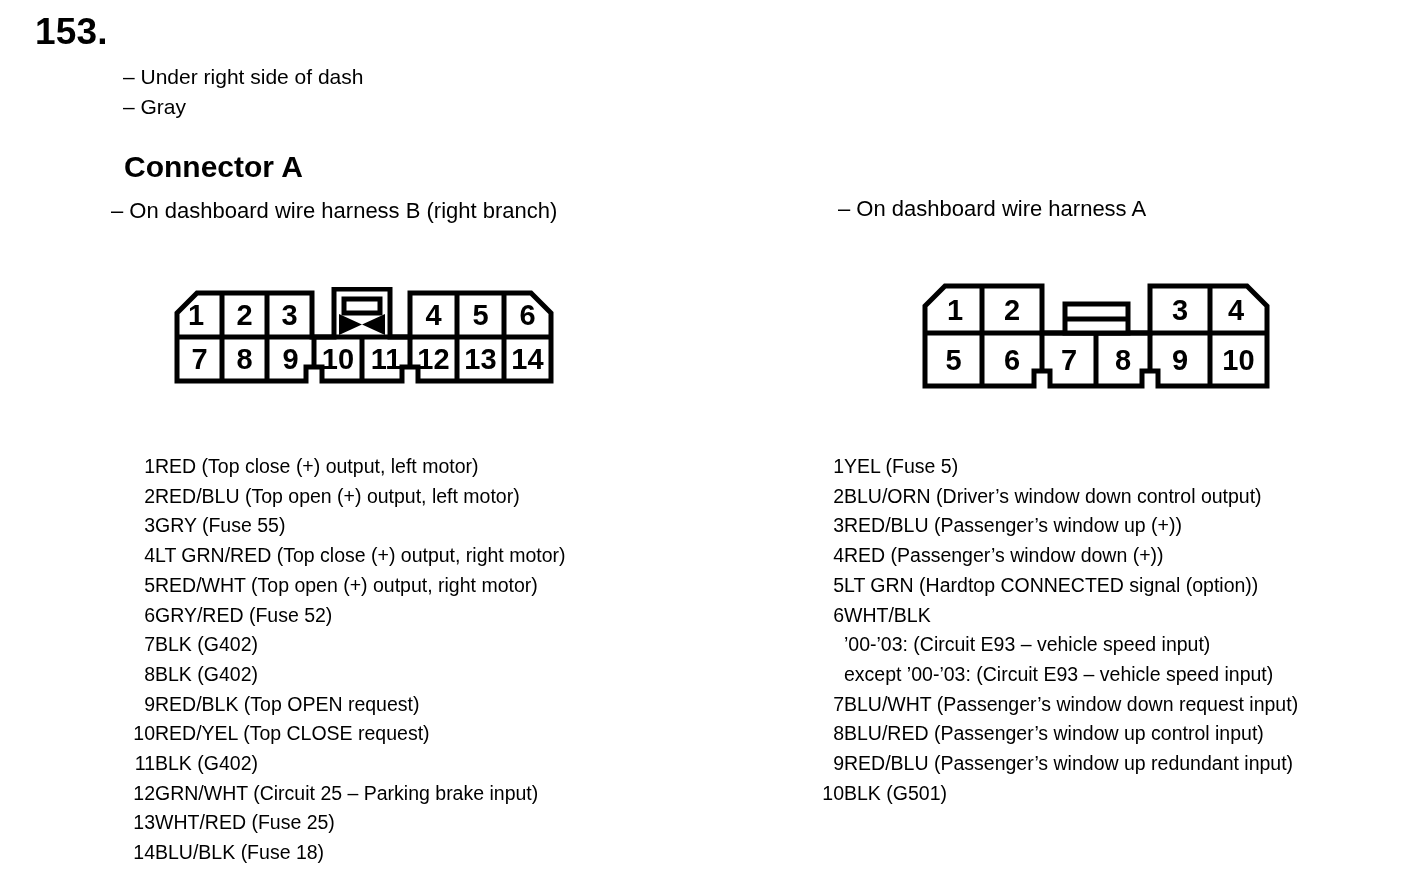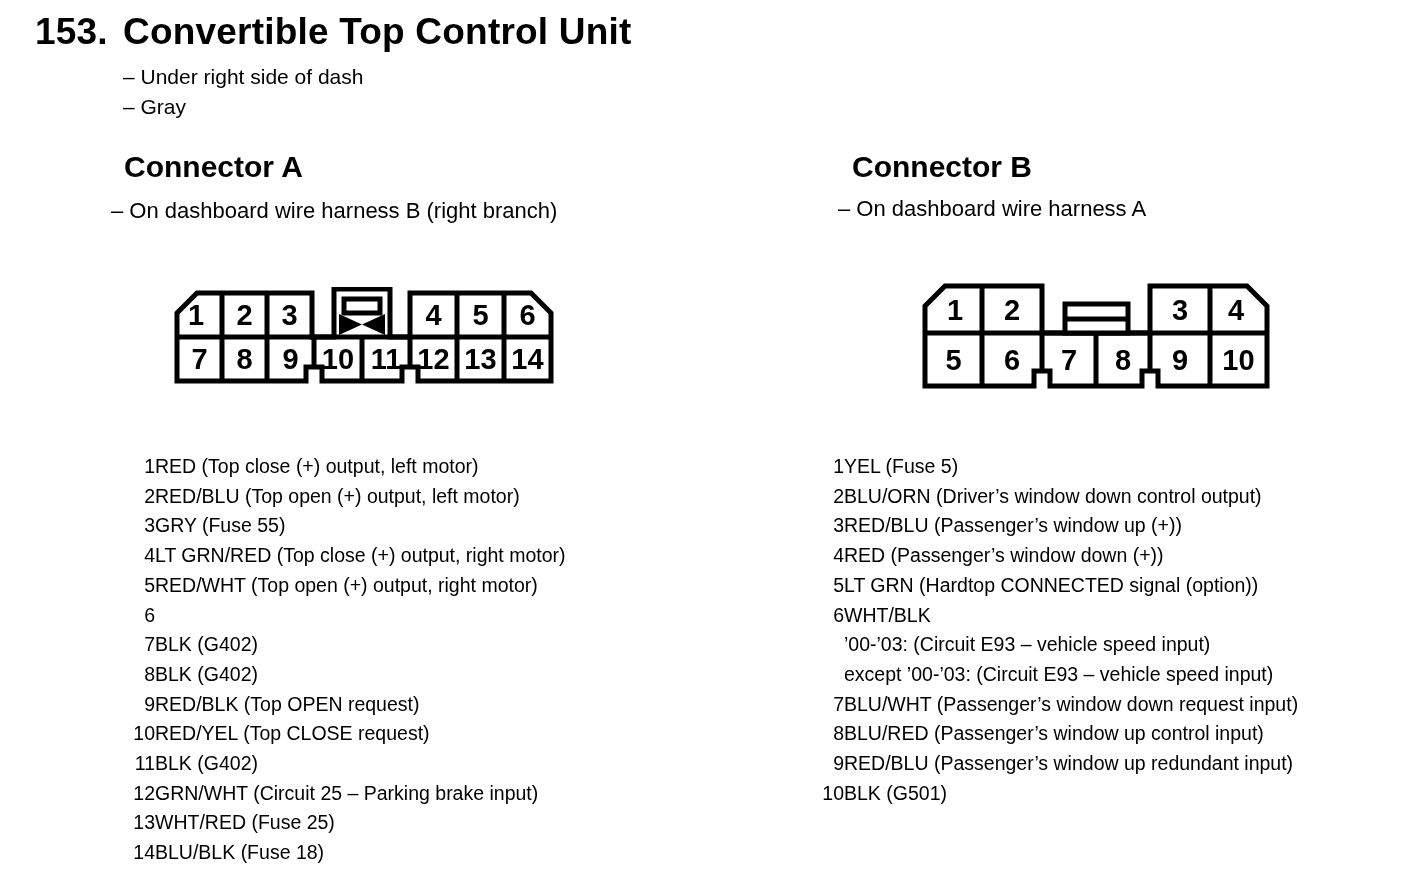--- a/index.html
+++ b/index.html
@@ -33,21 +33,20 @@
 
   svg text { font-family: "Liberation Sans", sans-serif; font-weight: bold; font-size: 29px; }
 </style>
 </head>
 <body>
 
 <div class="page">
 
   <div class="title-row">
     <span class="title-num">153.</span>
-    <span class="title-text">Convertible Top Control Unit</span>
   </div>
 
   <div class="notes">
     <div>– Under right side of dash</div>
     <div>– Gray</div>
   </div>
 
   <h2 class="conn-heading a">Connector A</h2>
   <div class="conn-subtitle a">– On dashboard wire harness B (right branch)</div>
 
@@ -98,20 +97,21 @@
         <span class="pin-desc">LT GRN/RED (Top close (+) output, right motor)</span>
       </div>
 
       <div class="pin-row">
         <span class="pin-num">5</span>
         <span class="pin-desc">RED/WHT (Top open (+) output, right motor)</span>
       </div>
 
       <div class="pin-row">
         <span class="pin-num">6</span>
+        <span class="pin-desc">GRY/RED (Fuse 52)</span>
       </div>
 
       <div class="pin-row">
         <span class="pin-num">7</span>
         <span class="pin-desc">BLK (G402)</span>
       </div>
 
       <div class="pin-row">
         <span class="pin-num">8</span>
         <span class="pin-desc">BLK (G402)</span>
@@ -141,21 +141,20 @@
         <span class="pin-num">13</span>
         <span class="pin-desc">WHT/RED (Fuse 25)</span>
       </div>
 
       <div class="pin-row">
         <span class="pin-num">14</span>
         <span class="pin-desc">BLU/BLK (Fuse 18)</span>
       </div>
     </div>
 
-  <h2 class="conn-heading b">Connector B</h2>
   <div class="conn-subtitle b">– On dashboard wire harness A</div>
 
   <div class="diagram b">
     <svg width="348" height="110" viewBox="0 0 348 110">
       <path d="M 3 25 L 23 5 H 120 V 52 H 228 V 5 H 325 L 345 25 V 105 H 236 V 90 H 220 V 105 H 128 V 90 H 112 V 105 H 3 Z" fill="#ffffff" stroke="#000000" stroke-width="5" stroke-linejoin="miter"></path>
       <path d="M3 52 H345 M60 5 V52 M288 5 V52 M60 52 V105 M174 52 V105 M288 52 V105 M120 52 V90 M228 52 V90" fill="none" stroke="#000000" stroke-width="5"></path>
       <rect x="143" y="23" width="63" height="29" fill="#ffffff" stroke="#000000" stroke-width="5"></rect>
       <path d="M143 38 H206" stroke="#000000" stroke-width="5"></path>
 
       <text x="33" y="39" text-anchor="middle">1</text>

